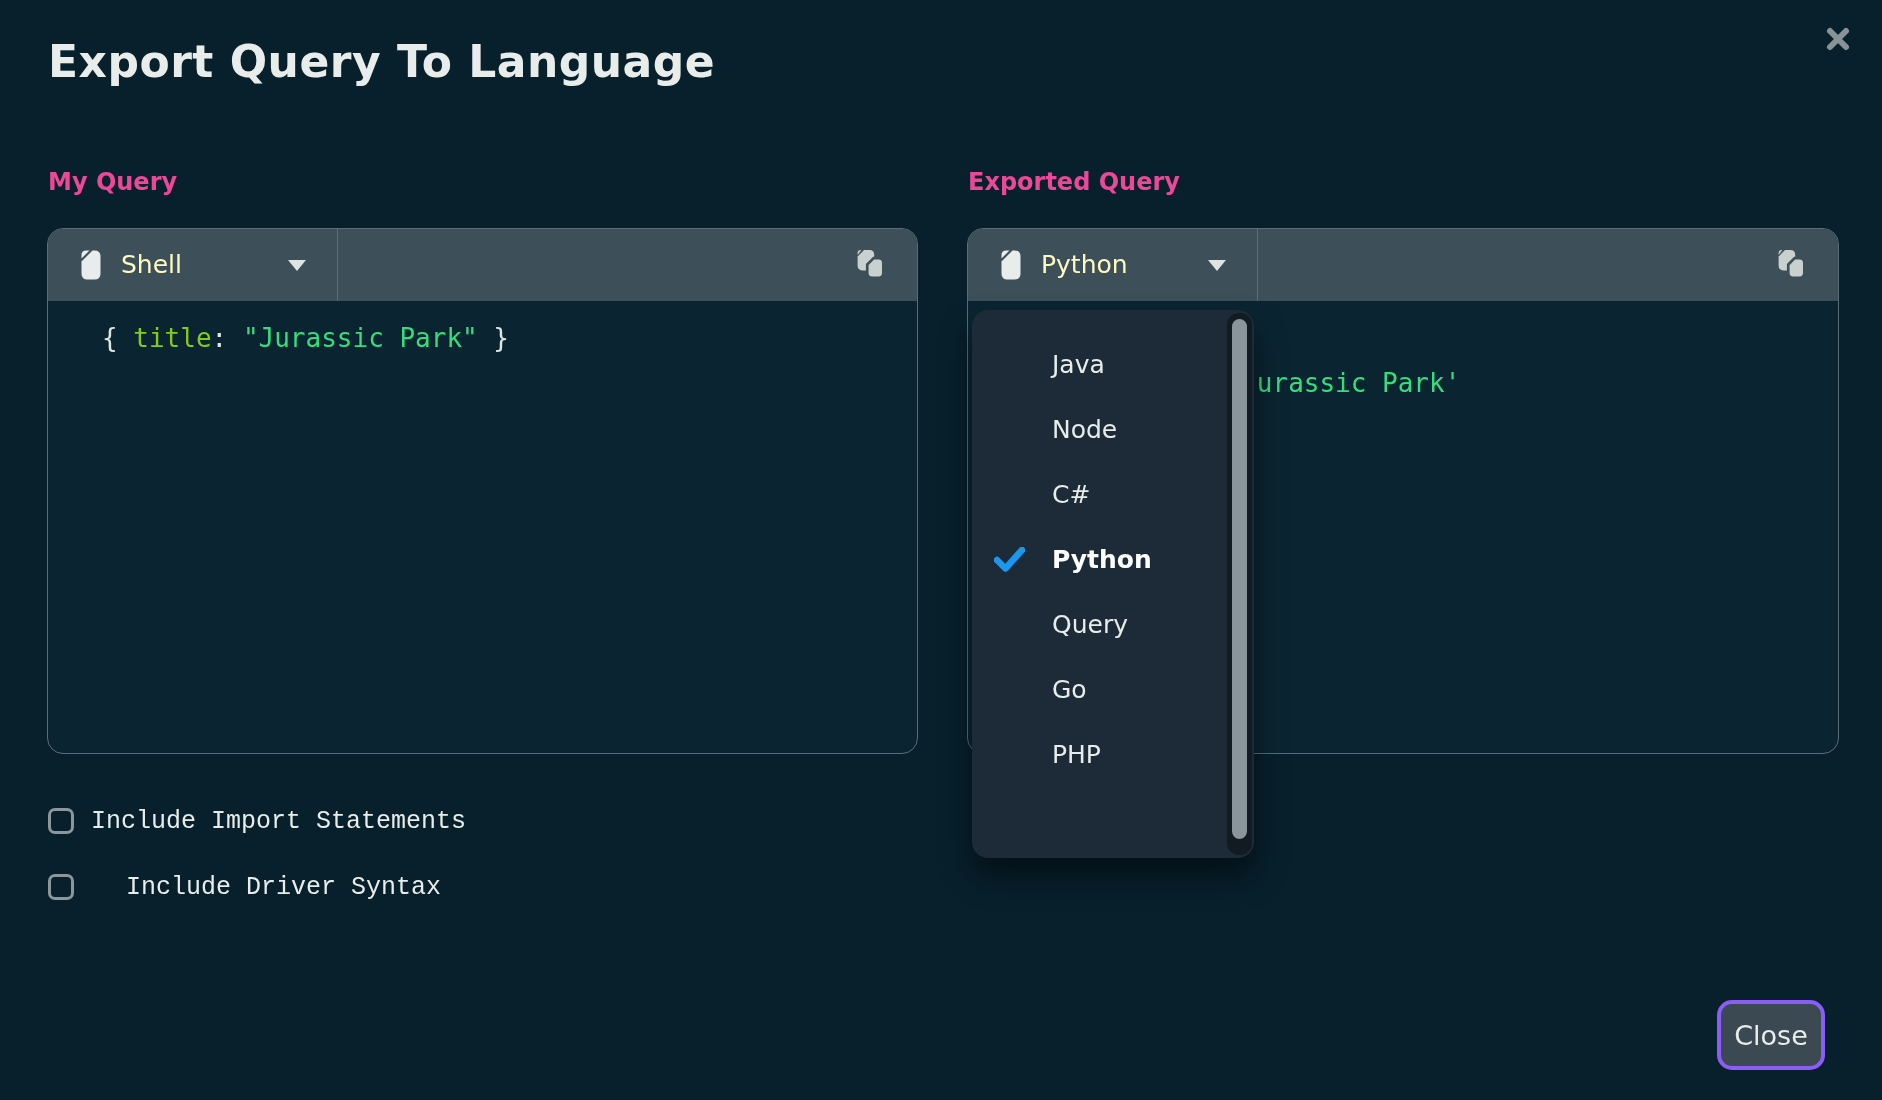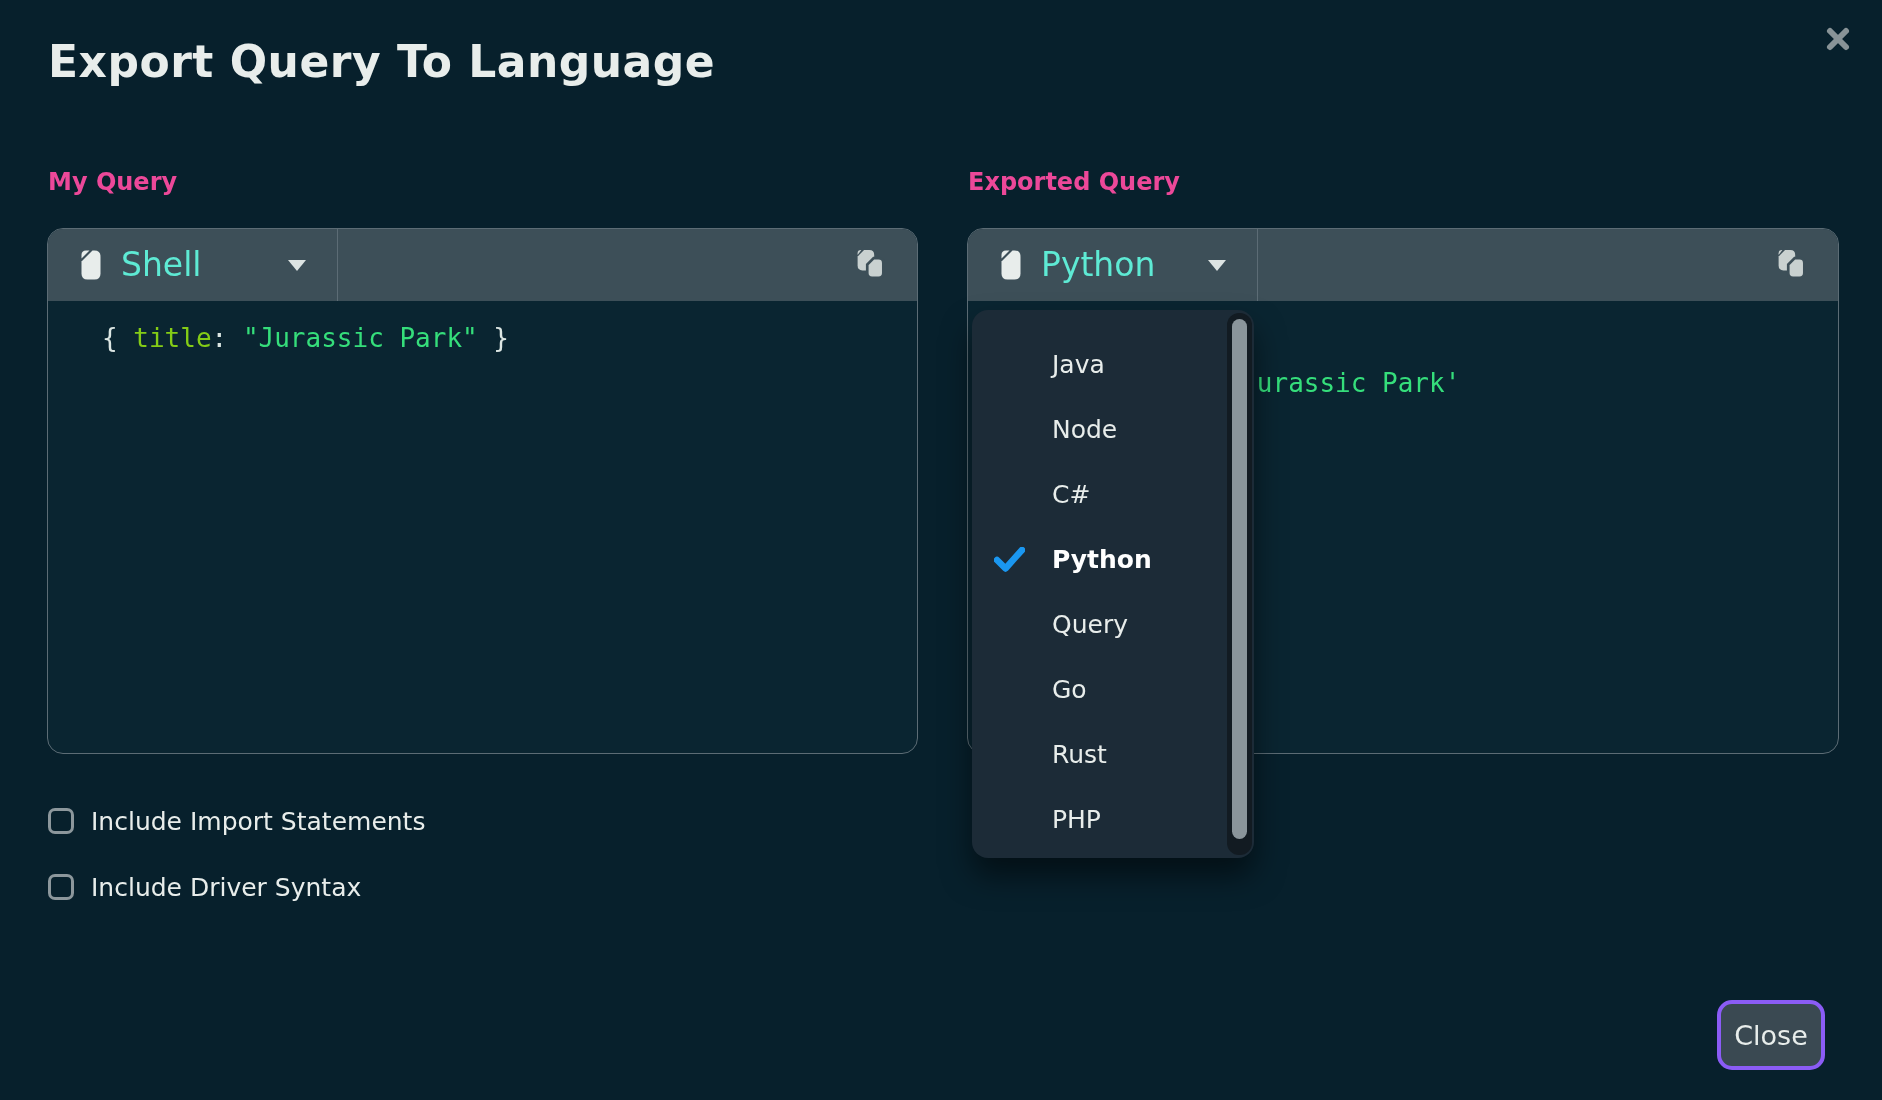--- a/index.html
+++ b/index.html
@@ -17,42 +17,42 @@
   .label-right { left:968px; }
 
   
   .code-panel { position:absolute; top:228px; height:526px; border:1px solid #5C6C75; border-radius:16px; background:#0A2531; }
   .panel-left  { left:47px;  width:871px; }
   .panel-right { left:967px; width:872px; }
 
   .panel-header { position:absolute; left:0; top:0; right:0; height:72px; background:#3D4F58; border-radius:15px 15px 0 0; }
   .lang-select { position:absolute; left:0; top:0; width:290px; height:72px; background:none; border:none; border-right:1px solid #5C6C75; cursor:pointer; display:block; }
   .lang-select .file-ic { position:absolute; left:32px; top:20px; }
-  .lang-select .lang-label { position:absolute; left:73px; top:0; height:76px; line-height:72px; font-size:33px; color:#5eead4; font-family:"DejaVu Sans","Liberation Sans",sans-serif; }
+  .lang-select .lang-label { position:absolute; left:73px; top:0; height:76px; line-height:72px; font-size:25px; color:#fef9c3; font-family:"DejaVu Sans","Liberation Sans",sans-serif; }
   .caret { position:absolute; left:240px; top:31px; width:0; height:0; border-left:9px solid transparent; border-right:9px solid transparent; border-top:11px solid #DDE4E3; }
   .copy-btn { position:absolute; right:26px; top:18px; width:40px; height:36px; background:none; border:none; cursor:pointer; }
 
   .code-area { position:absolute; left:0; top:72px; right:0; bottom:0; padding:15px 0 0 54px; font-family:"DejaVu Sans Mono","Liberation Mono",monospace; font-size:26px; border-radius:0 0 15px 15px; }
   .code-line { height:45px; line-height:45px; white-space:pre; }
   .tok-p { color:#DCE6E3; }
   .tok-k { color:#84cc16; }
   .tok-s { color:#35DE7B; }
 
   
   .lang-menu { position:absolute; left:972px; top:310px; width:282px; height:548px; background:#1C2B37; border-radius:16px; box-shadow:0 18px 30px rgba(0,0,0,0.5); padding:22px 0 6px 0; z-index:20; }
   .menu-item { position:relative; height:65px; display:flex; align-items:center; cursor:pointer;padding-left:9px; }
   .menu-item .item-label { margin-left:71px; font-size:25px; color:#E8EDEB; }
   .menu-item.selected .item-label { font-weight:bold; color:#FFFFFF; }
   .menu-item .check-ic { position:absolute; left:22px; top:20px; }
   .menu-scrolltrack { position:absolute; top:3px; bottom:3px; right:2px; width:25px; background:#121B22; border-radius:12px; }
   .menu-scrollthumb { position:absolute; top:6px; left:5px; width:15px; height:520px; background:#8A959B; border-radius:8px; cursor:pointer; }
 
   
-  .check-row { position:absolute; left:48px; height:32px; display:flex; align-items:center; cursor:pointer; }
-  .row-1 { top:805px; } .row-2 { top:871px; }
+  .check-row { position:absolute; left:48px; height:32px; display:flex; align-items:center; cursor:pointer;font-family:Liberation Mono, monospace; }
+  .row-1 { top:805px; } .row-2 { top:871px;gap:35px; }
   .checkbox { width:26px; height:26px; border:3px solid #8C979C; border-radius:7px; background:transparent; }
   .check-label { margin-left:17px; font-size:25px; color:#E8EDEB; }
 
   
   .close-btn { position:absolute; right:57px; top:1000px; width:108px; height:70px; background:#3A4952; border:4px solid #8b5cf6; border-radius:15px; color:#E8EDEB; font-size:27px; font-family:"DejaVu Sans","Liberation Sans",sans-serif; cursor:pointer; }
 </style>
 </head>
 <body>
 
 <div class="dialog">
@@ -134,23 +134,20 @@
       </svg>
       <span class="item-label">Python</span>
     </div>
     <div class="menu-item">
         <span class="item-label">Query</span>
       </div>
     <div class="menu-item">
         <span class="item-label">Go</span>
       </div>
     <div class="menu-item">
-        <span class="item-label">Rust</span>
-      </div>
-    <div class="menu-item">
         <span class="item-label">PHP</span>
       </div>
     <div class="menu-scrolltrack">
       <div class="menu-scrollthumb"></div>
     </div>
   </div>
 
   <div class="check-row row-1">
     <span class="checkbox"></span>
     <span class="check-label">Include Import Statements</span>

